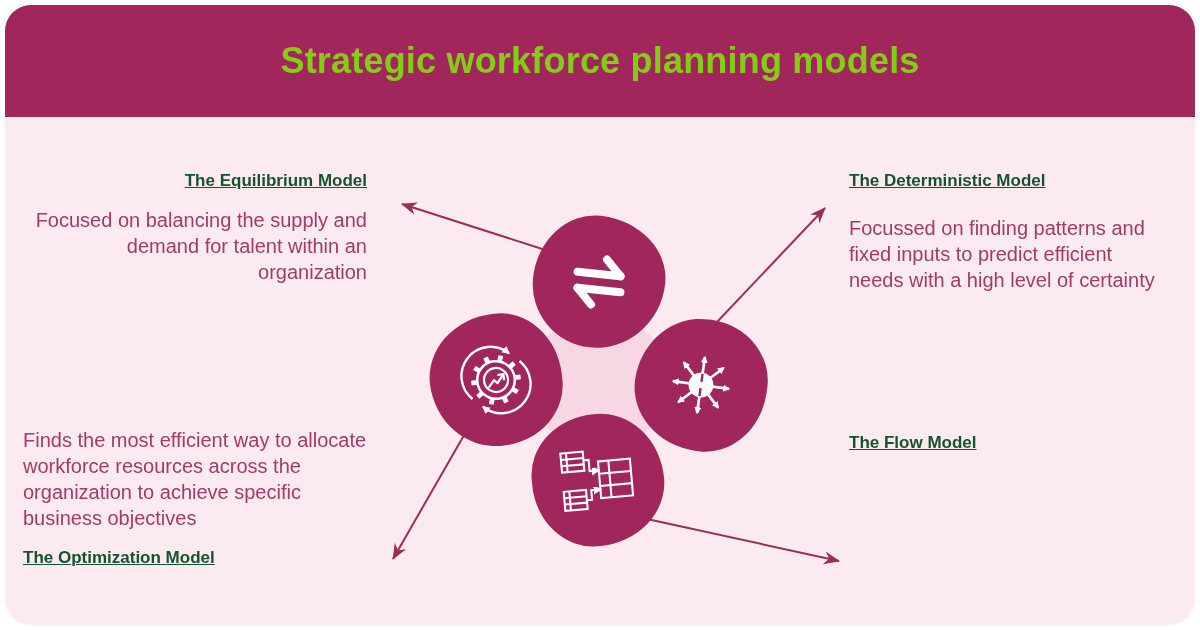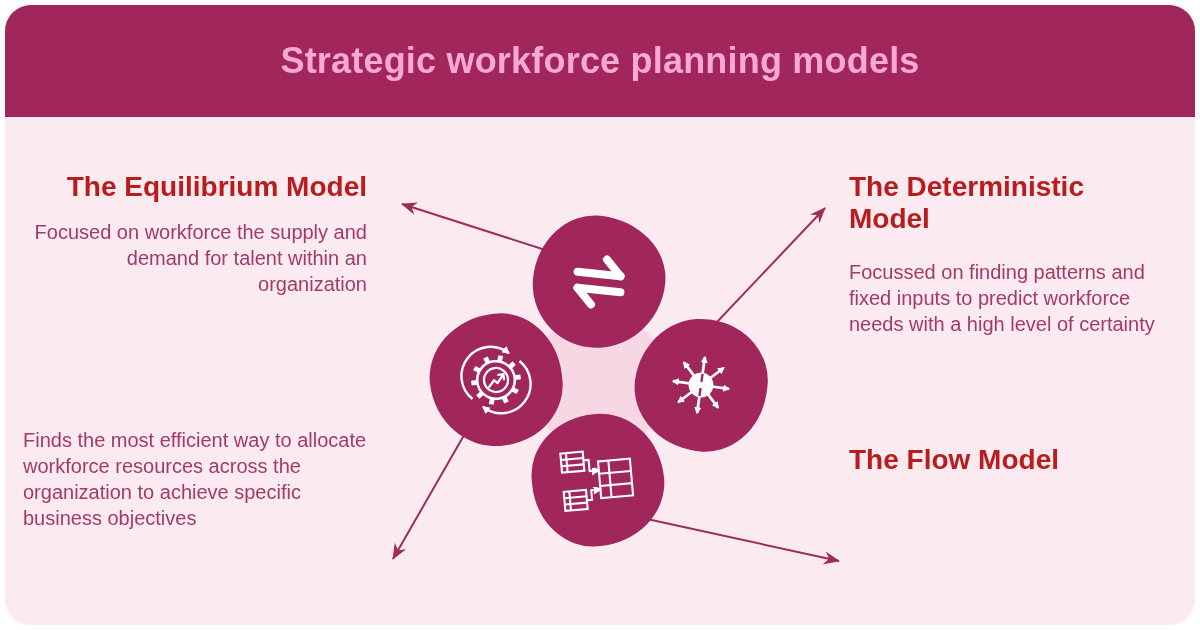--- a/index.html
+++ b/index.html
@@ -1,45 +1,45 @@
 <!DOCTYPE html>
 <html><head>
 <meta charset="utf-8">
 <style>
   html,body{margin:0;padding:0;background:#ffffff;width:1200px;height:630px;overflow:hidden;
     font-family:"Liberation Sans","DejaVu Sans",sans-serif;}
   .canvas{position:relative;width:1200px;height:630px;background:#ffffff;}
   .card{position:absolute;inset:5px;border-radius:26px;overflow:hidden;background:#fceaf1;}
   .header{position:absolute;left:0;top:0;width:100%;height:112px;background:#a1265b;
     display:flex;align-items:center;justify-content:center;}
-  .header h1{margin:0;color:#f9a8d4;font-size:36px;font-weight:bold;letter-spacing:0.2px;}
+  .header h1{margin:0;color:#84cc16;font-size:36px;font-weight:bold;letter-spacing:0.2px;}
   
   .arrows-svg{position:absolute;left:0;top:0;width:1190px;height:620px;z-index:1;}
   .center-circle{position:absolute;left:525px;top:308px;width:138px;height:138px;border-radius:50%;
     background:#f8d7e5;z-index:0;}
   
   .blob{position:absolute;width:132px;height:132px;background:#a1265b;z-index:2;
     display:flex;align-items:center;justify-content:center;}
   .blob svg{width:80px;height:80px;}
   .blob-top{left:528px;top:211px;border-radius:46% 54% 52% 48% / 52% 46% 54% 48%;transform:rotate(6deg);}
   .blob-left{left:425px;top:309px;border-radius:54% 46% 50% 50% / 48% 52% 46% 54%;transform:rotate(-7deg);}
   .blob-right{left:630px;top:314px;border-radius:50% 50% 46% 54% / 54% 46% 52% 48%;transform:rotate(8deg);}
   .blob-bottom{left:527px;top:409px;border-radius:52% 48% 54% 46% / 46% 54% 48% 52%;transform:rotate(-5deg);}
   
   .model{position:absolute;z-index:3;}
-  .model h2{margin:0;color:#b91c1c;font-size:28px;font-weight:bold;}
+  .model h2{margin:0;color:#14532d;font-size:17px;font-weight:bold;text-decoration:underline;}
   .model p{margin:0;color:#a43a67;font-size:20px;line-height:26px;font-weight:normal;}
   .model-tl{left:28px;top:166px;width:334px;text-align:right;}
   .model-tl h2{margin-bottom:16px;}
   .model-tr{left:844px;top:166px;width:310px;text-align:left;}
   .model-tr h2{margin-bottom:24px;}
   .model-bl{left:18px;top:422px;width:344px;text-align:left;}
   .model-bl h2{margin-top:17px;}
   .model-br{left:844px;top:422px;width:292px;text-align:left;}
-  .model-br h2{margin-top:17px;}
+  .model-br h2{margin-top:6px;}
 </style>
 </head>
 <body>
 
 <div class="canvas">
   <div class="card">
 
     <div class="header">
       <h1>Strategic workforce planning models</h1>
     </div>
@@ -138,30 +138,31 @@
         <line x1="52" y1="42.3" x2="92" y2="42.3"></line>
         <line x1="52" y1="57.6" x2="92" y2="57.6"></line>
         <line x1="65" y1="27" x2="65" y2="73"></line>
         <path d="M35,24 h5.5 v14 h9" marker-end="url(#fhead)"></path>
         <path d="M35,74 h5.5 v-12 h9" marker-end="url(#fhead)"></path>
       </svg>
     </div>
 
     <div class="model model-tl">
       <h2>The Equilibrium Model</h2>
-      <p>Focused on workforce the supply and demand for talent within an organization</p>
+      <p>Focused on balancing the supply and demand for talent within an organization</p>
     </div>
 
     <div class="model model-tr">
       <h2>The Deterministic Model</h2>
-      <p>Focussed on finding patterns and fixed inputs to predict workforce needs with a high level of certainty</p>
+      <p>Focussed on finding patterns and fixed inputs to predict efficient needs with a high level of certainty</p>
     </div>
 
     <div class="model model-bl">
       <p>Finds the most efficient way to allocate workforce resources across the organization to achieve specific business objectives</p>
+      <h2>The Optimization Model</h2>
     </div>
 
     <div class="model model-br">
       <h2>The Flow Model</h2>
     </div>
 
   </div>
 </div>
 
 </body></html>

